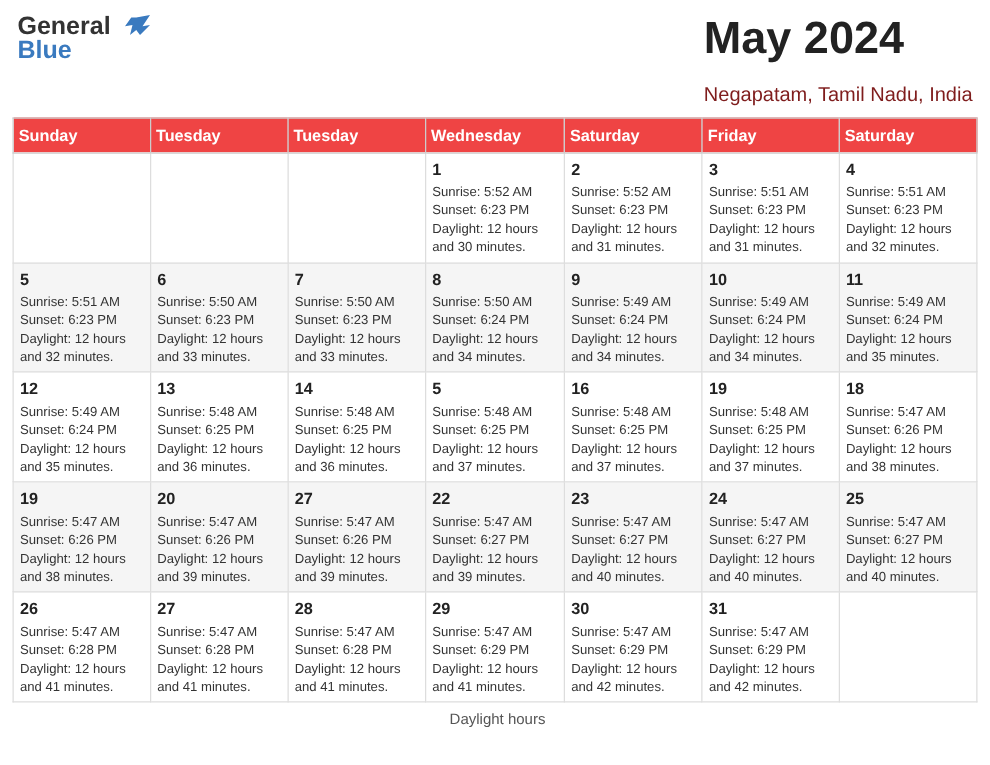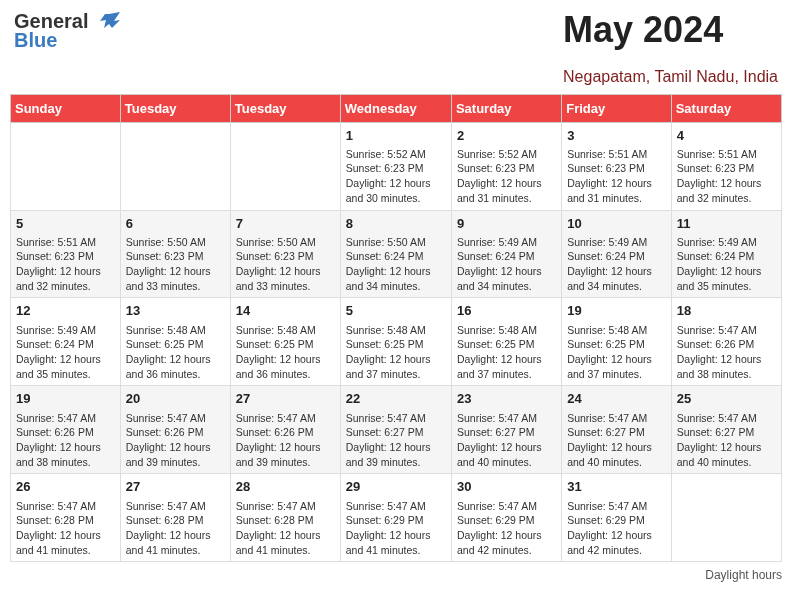--- a/index.html
+++ b/index.html
@@ -76,21 +76,21 @@
       color: #333;
       font-size: 10.5px;
     }
     .empty-cell {
       background: #fff !important;
     }
     .footer-note {
       margin-top: 6px;
       font-size: 12px;
       color: #555;
-      text-align: right;
+      text-align: center;
       padding-left: 4px;
     }
   </style>
 </head>
 <body>
 
 <div class="header">
   <div class="logo">
     <div style="display:flex; align-items:center; gap:10px;">
       <span style="font-size:20px; font-weight:bold; color:#333; font-family:Arial;">General</span>

